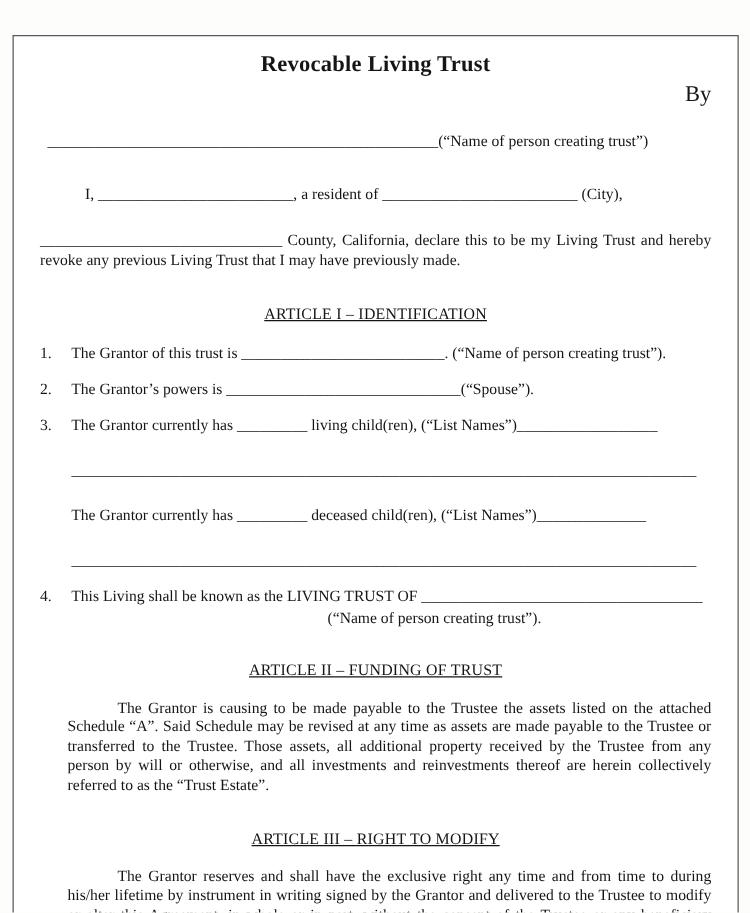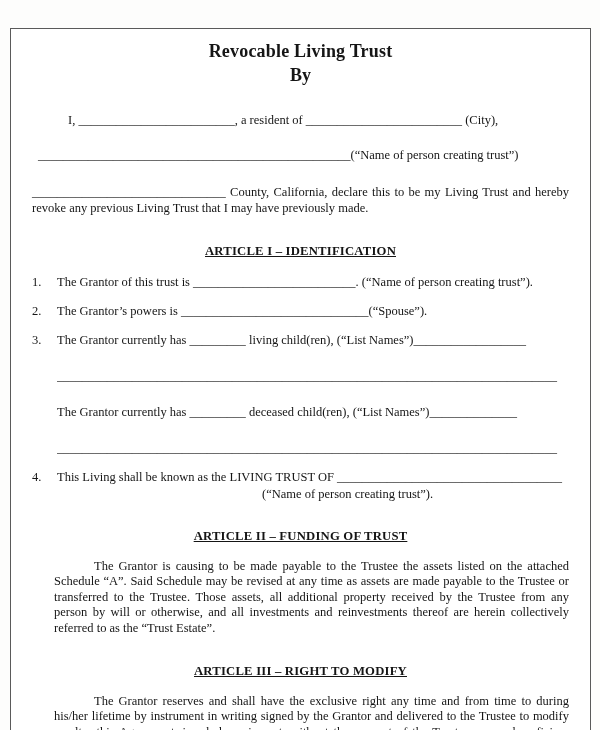--- a/index.html
+++ b/index.html
@@ -28,42 +28,42 @@
   }
   h1.doc-title {
     font-size: 18px;
     font-weight: bold;
     text-align: center;
     margin: 4px 0 0 0;
     letter-spacing: 0.2px;
   }
   h2.doc-subtitle {
     font-size: 18px;
-    font-weight: bold;
-    text-align: center;
+    font-weight: normal;
+    text-align: right;
     margin: 3px 0 0 0;
   }
   .line {
     font-size: 12.5px;
     line-height: 16px;
     margin: 0;
     white-space: nowrap;
     overflow: hidden;
   }
   .name-line { margin-top: 19px; padding-left: 6px; }
   .indent36  { margin-top: 26px; padding-left: 36px; }
   .para {
     font-size: 12.5px;
     line-height: 15.8px;
     text-align: justify;
     margin: 22px 0 0 0;
   }
   h3.article-heading {
     font-size: 12.7px;
-    font-weight: bold;
+    font-weight: normal;
     text-decoration: underline;
     text-align: center;
     margin: 27px 0 15px 0;
     letter-spacing: 0.2px;
   }
   .li { display: flex; margin-top: 13px; }
   .li .num { width: 25px; flex: none; font-size: 12.5px; line-height: 16px; }
   .li .li-body { flex: 1; min-width: 0; }
   .gap-lg { margin-top: 20px; }
   .gap-md { margin-top: 20px; }
@@ -78,23 +78,23 @@
 </style>
 </head>
 <body>
 
 <div class="viewport">
   <div class="page">
 
     <h1 class="doc-title">Revocable Living Trust</h1>
     <h2 class="doc-subtitle">By</h2>
 
+    <p class="line name-line">__________________________________________________(“Name of person creating trust”)</p>
+
     <p class="line indent36">I, _________________________, a resident of _________________________ (City),</p>
-
-    <p class="line name-line">__________________________________________________(“Name of person creating trust”)</p>
 
     <p class="para">_______________________________ County, California, declare this to be my Living Trust and hereby revoke any previous Living Trust that I may have previously made.</p>
 
     <h3 class="article-heading">ARTICLE I – IDENTIFICATION</h3>
 
     <div class="li">
       <span class="num">1.</span>
       <div class="li-body">
         <p class="line">The Grantor of this trust is __________________________. (“Name of person creating trust”).</p>
       </div>

